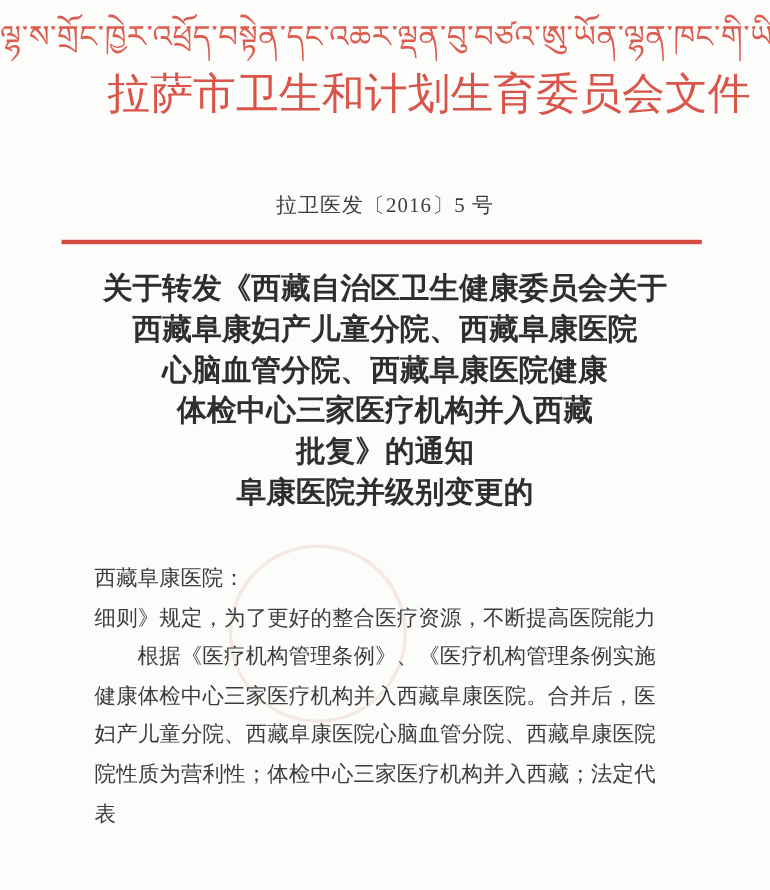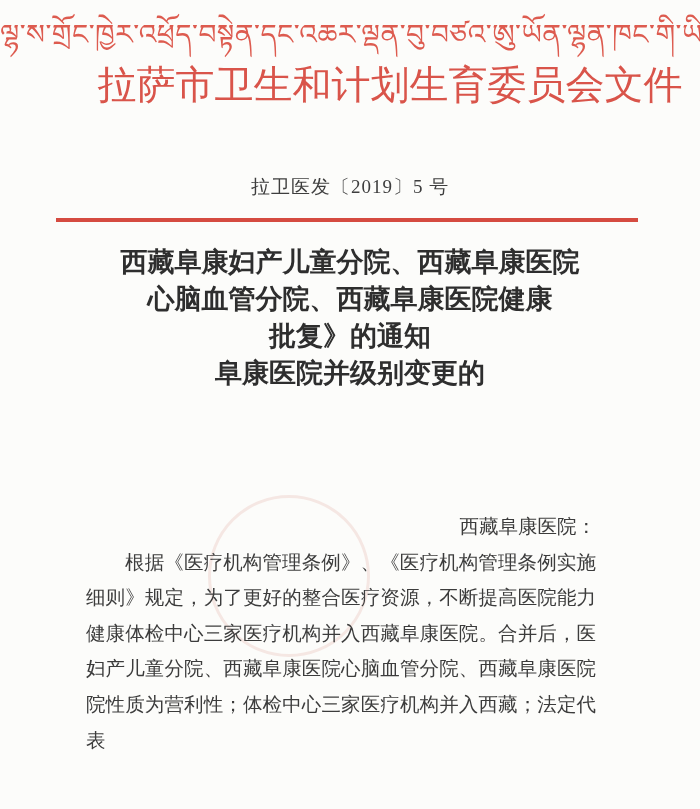--- a/index.html
+++ b/index.html
@@ -55,52 +55,54 @@
     pointer-events:none;
   }
   .body-block {
     position:absolute; top:509px; left:86px;
     width:510px;
     font-size:19.5px;
     line-height:35.6px;
     color:#3c3c3c;
   }
   .salutation-line {
-    text-align:right;
+    text-align:left;
   }
   .body-line {
     text-align:justify;
     text-align-last:justify;
   }
   .indent { text-indent:2em; }
 </style>
 </head>
 <body>
 
 <div class="page">
 
   <div class="tibetan-header">ལྷ་ས་གྲོང་ཁྱེར་འཕྲོད་བསྟེན་དང་འཆར་ལྡན་བུ་བཙའ་ཨུ་ཡོན་ལྷན་ཁང་གི་ཡིག་ཆ།</div>
 
   <div class="agency-title">拉萨市卫生和计划生育委员会文件</div>
 
-  <div class="doc-number">拉卫医发〔2019〕5 号</div>
+  <div class="doc-number">拉卫医发〔2016〕5 号</div>
 
   <div class="red-divider"></div>
 
   <div class="doc-title">
+    <div>关于转发《西藏自治区卫生健康委员会关于</div>
     <div>西藏阜康妇产儿童分院、西藏阜康医院</div>
     <div>心脑血管分院、西藏阜康医院健康</div>
+    <div>体检中心三家医疗机构并入西藏</div>
     <div>批复》的通知</div>
     <div>阜康医院并级别变更的</div>
   </div>
 
   <div class="seal-watermark"></div>
 
   <div class="body-block">
     <div class="salutation-line">西藏阜康医院：</div>
+    <div class="body-line">细则》规定，为了更好的整合医疗资源，不断提高医院能力</div>
     <div class="body-line indent">根据《医疗机构管理条例》、《医疗机构管理条例实施</div>
-    <div class="body-line">细则》规定，为了更好的整合医疗资源，不断提高医院能力</div>
     <div class="body-line">健康体检中心三家医疗机构并入西藏阜康医院。合并后，医</div>
     <div class="body-line">妇产儿童分院、西藏阜康医院心脑血管分院、西藏阜康医院</div>
     <div class="body-line">院性质为营利性；体检中心三家医疗机构并入西藏；法定代表</div>
   </div>
 
 </div>
 
 </body></html>

